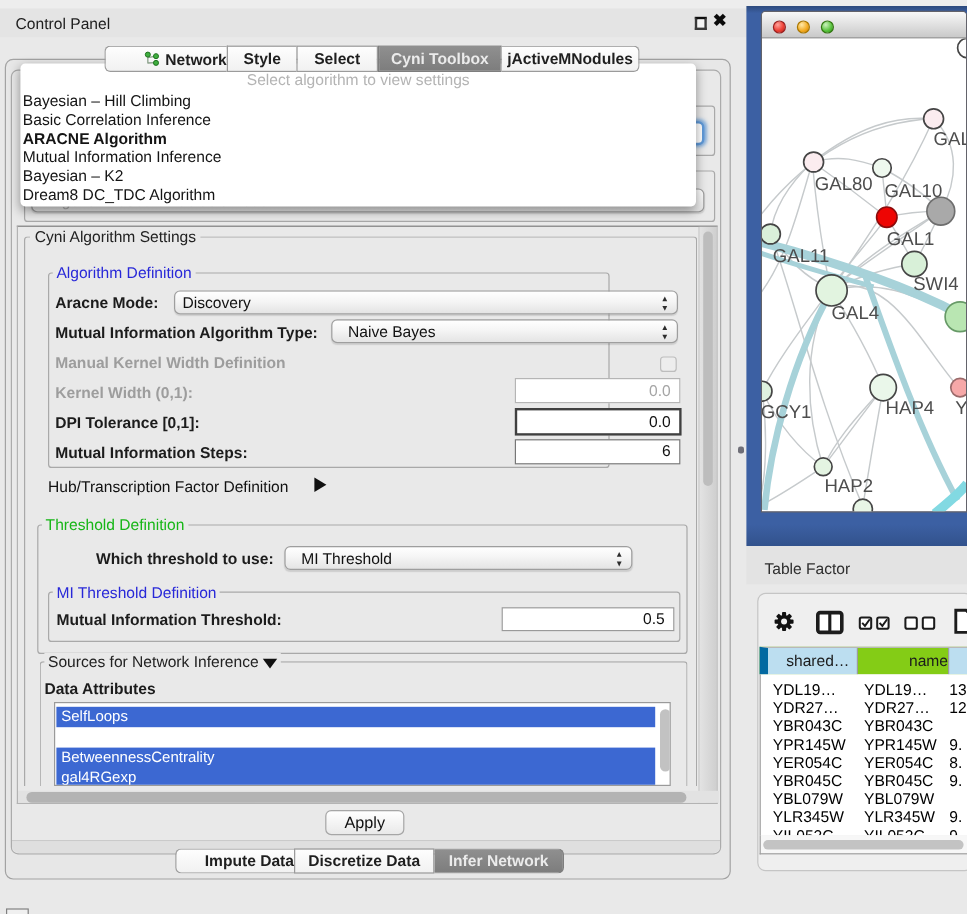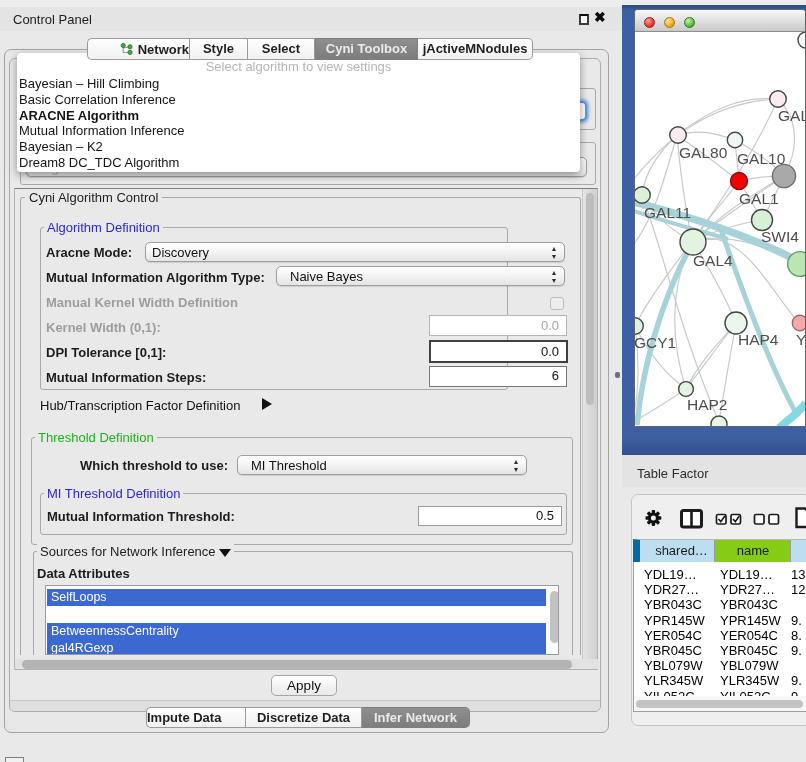--- a/index.html
+++ b/index.html
@@ -49,21 +49,21 @@
 <div class="abs combo" style="left:26px;top:101px;width:561px;border:2.5px solid #5f99d8;box-shadow:0 0 3px 1.5px rgba(95,153,216,.75);background:#fff"></div>
 <div class="grp" style="left:20px;top:142px;width:576px;height:43px"></div>
 <div class="abs combo" style="left:26px;top:157px;width:561px;color:#b0b0b0">Algorithm used on default mode</div>
 
 <div class="abs" style="left:14px;top:188px;width:584px;height:482px;border:1px solid #b3b3b3;border-top-color:#7d7d7d;background:#e9e9e9"></div>
 
 <div class="abs" style="left:582px;top:189px;width:15px;height:480px;background:linear-gradient(90deg,#e3e3e3,#cfcfcf);border-left:1px solid #c9c9c9"></div>
 <div class="abs" style="left:585.5px;top:193px;width:8px;height:212px;background:#bdbdbd;border-radius:4px"></div>
 
 <div class="abs" style="left:20px;top:197px;width:561px;height:458px;border:1px solid #a9a9a9;border-bottom:none;border-radius:3px 3px 0 0"></div>
-<div class="abs" style="left:25px;top:190px;background:#e9e9e9;padding:0 4px;font-size:13px;color:#222">Cyni Algorithm Control</div>
+<div class="abs" style="left:25px;top:190px;background:#e9e9e9;padding:0 4px;font-size:13px;color:#222">Cyni Algorithm Settings</div>
 
 <div class="grp" style="left:40px;top:227px;width:468px;height:163px">
     <span style="color:#2828d8">Algorithm Definition</span>
   </div>
 <div class="lbl" style="left:46px;top:245px">Aracne Mode:</div>
 <div class="combo" style="left:145px;top:242px;width:420px;padding-left:6px">Discovery<span class="carr">
       <i class="u"></i>
       <i class="d"></i>
     </span></div>
 <div class="lbl" style="left:46px;top:270px">Mutual Information Algorithm Type:</div>
@@ -106,21 +106,21 @@
  <div style="position:absolute;left:1px;top:54px;width:499px;height:17px;background:#3c68d2;color:#fff;font-size:12.5px;line-height:17px;padding-left:4px">gal4RGexp</div>
  <div style="position:absolute;left:504px;top:5px;width:9px;height:52px;background:#c2c2c2;border-radius:4.5px"></div>
 </div>
 
 <div class="abs" style="left:15px;top:659px;width:584px;height:10px;background:#e2e2e2"></div>
 <div class="abs" style="left:22px;top:659.5px;width:550px;height:9px;background:#b3b3b3;border-radius:4.5px"></div>
 
 <div class="abs" style="left:271px;top:675px;width:66px;height:21px;border:1px solid #a6a6a6;border-radius:5px;background:linear-gradient(#ffffff,#e9e9e9);font-size:13.5px;color:#111;text-align:center;line-height:19px">Apply</div>
 
 <div class="abs" style="left:146px;top:707px;height:21px;display:flex;z-index:20;font-size:13px;font-weight:bold;color:#1f1f1f">
- <div style="width:99px;border:1px solid #9b9b9b;border-right:none;border-radius:5px 0 0 5px;background:linear-gradient(#fefefe,#f1f1f1);text-align:left;line-height:19px">Impute Data</div>
+ <div style="width:99px;border:1px solid #9b9b9b;border-right:none;border-radius:5px 0 0 5px;background:linear-gradient(#fefefe,#f1f1f1);text-align:right;line-height:19px">Impute Data</div>
  <div style="width:117px;border:1px solid #9b9b9b;background:linear-gradient(#fefefe,#f1f1f1);text-align:center;line-height:19px">Discretize Data</div>
  <div style="width:108px;border:1px solid #7e7e7e;border-left:none;border-radius:0 5px 5px 0;background:linear-gradient(#8f8f8f,#7d7d7d);color:#ebebeb;text-align:center;line-height:19px">Infer Network</div>
 </div>
 
 <div class="abs" style="left:17px;top:53px;width:563px;height:119px;background:#fff;border-radius:4px;box-shadow:0 3px 9px rgba(0,0,0,.4);z-index:30;font-size:13px;color:#141414">
  <div style="position:absolute;left:0;top:6px;width:100%;text-align:center;color:#b4b4b4">Select algorithm to view settings</div>
  <div style="position:absolute;left:2px;top:23px;line-height:15.8px;white-space:nowrap">Bayesian – Hill Climbing<br>Basic Correlation Inference<br><b>ARACNE Algorithm</b><br>Mutual Information Inference<br>Bayesian – K2<br>Dream8 DC_TDC Algorithm</div>
 </div>
 
 <div class="abs" style="left:615px;top:372px;width:5px;height:6px;background:#6f6f78;border-radius:2px"></div>
@@ -229,21 +229,21 @@
   <rect x="100" y="11.5" width="9.5" height="9.5" rx="1.5" stroke-width="1.7" fill="#fff"></rect>
   <path d="M87.5 16 l2.3 2.6 4-5.6 M102 16 l2.3 2.6 4-5.6" stroke-width="1.6"></path>
   <rect x="123.5" y="11.5" width="9.5" height="9.5" rx="1.5" stroke-width="1.7" fill="#fff"></rect>
   <rect x="138" y="11.5" width="9.5" height="9.5" rx="1.5" stroke-width="1.7" fill="#fff"></rect>
   <path d="M165.5 5.5 h8.5 l4.5 4.5 v14 h-13 z" stroke-width="2.4" fill="#fff"></path>
  </g>
 </svg>
 
 <div class="abs" style="left:633px;top:539px;width:173px;height:23px;border-left:7px solid #0369a1;border-top:1px solid #b8b8b8;background:#84cc16;font-size:13px;color:#1c1c1c">
  <div style="position:absolute;left:0;top:0;width:75px;height:22px;background:#bcdef0;border-right:1px solid #9c9c9c;text-align:center;line-height:22px;padding-left:9px">shared…</div>
- <div style="position:absolute;left:76px;top:0;width:74px;height:22px;text-align:center;line-height:22px">name</div>
+ <div style="position:absolute;left:76px;top:0;width:74px;height:22px;text-align:right;line-height:22px">name</div>
  <div style="position:absolute;left:150px;top:0;width:23px;height:22px;background:#bcdef0;border-left:1px solid #9c9c9c;line-height:22px;padding-left:17px">A</div>
 </div>
 <div class="abs" style="left:633px;top:562px;width:173px;height:134px;background:#fff;overflow:hidden;font-size:13px;color:#000;border-left:1px solid #9e9e9e;padding-top:4px">
  <div style="position:relative;height:15.2px">
       <span style="position:absolute;left:10px;top:1px">YDL19…</span>
       <span style="position:absolute;left:86px;top:1px">YDL19…</span>
       <span style="position:absolute;left:157px;top:1px">13</span>
     </div>
  <div style="position:relative;height:15.2px">
       <span style="position:absolute;left:10px;top:1px">YDR27…</span>

